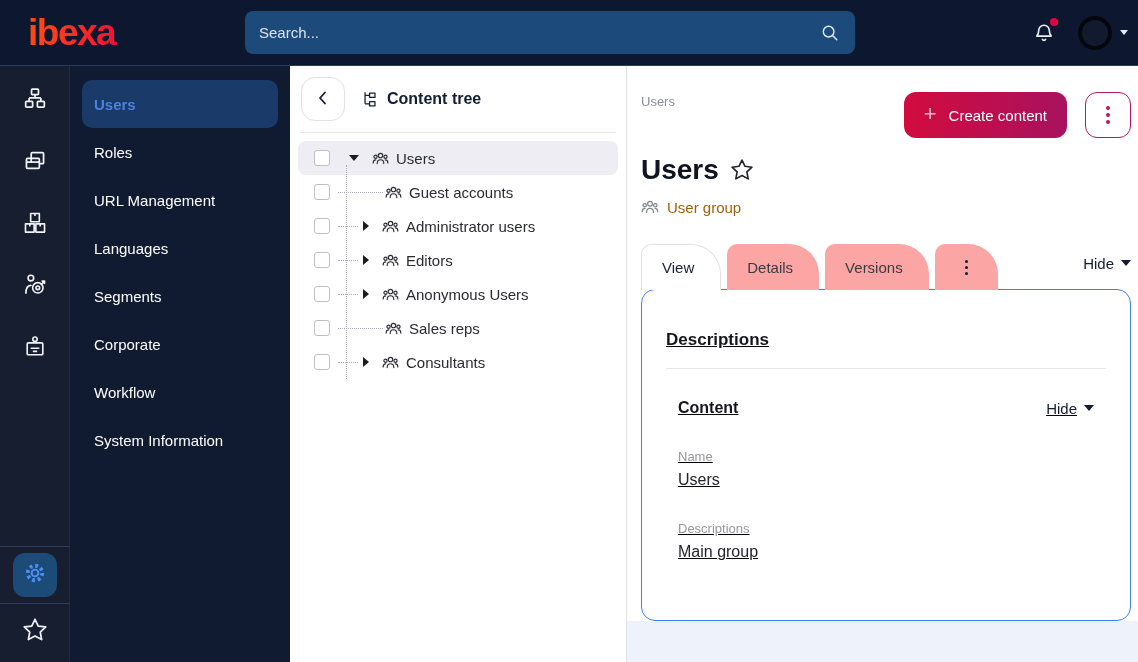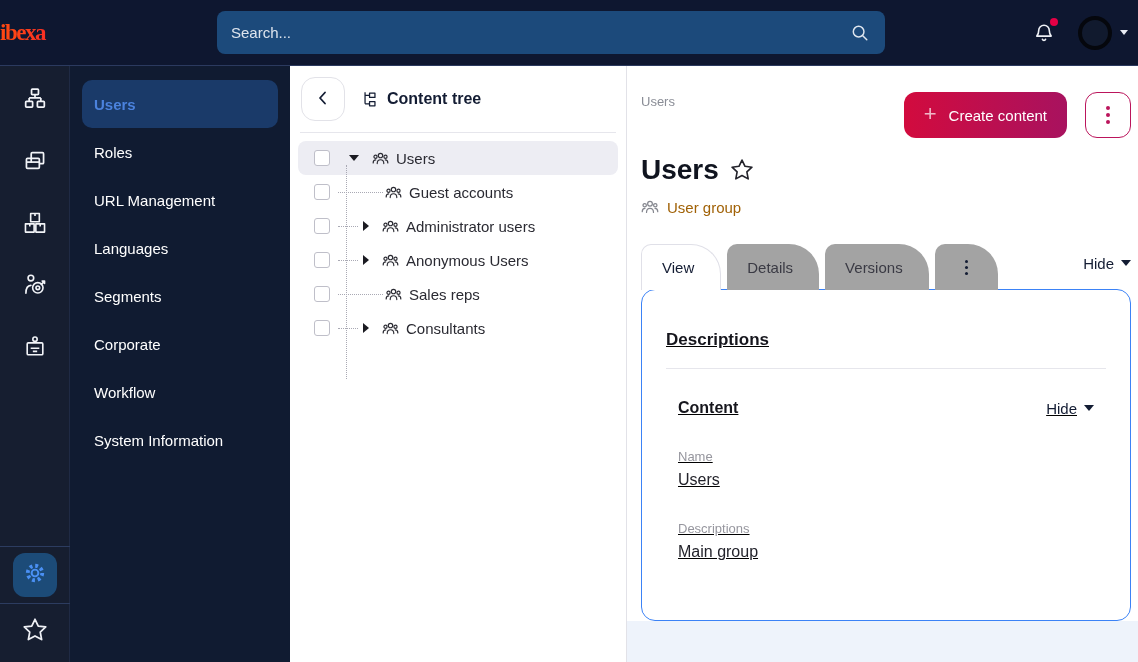--- a/index.html
+++ b/index.html
@@ -2,25 +2,25 @@
 <html><head>
 <meta charset="utf-8">
 <style>
   * { margin:0; padding:0; box-sizing:border-box; }
   html,body { width:1138px; height:662px; overflow:hidden; background:#fff;
     font-family:"Liberation Sans", sans-serif; }
 
   
   .topbar { height:66px; background:#0e1730; display:flex; align-items:center;
     border-bottom:1px solid #2b3a5f; position:relative; }
-  .logo { width:217px; font-family:Liberation Serif, serif;
-    font-size:23px; font-weight:800; letter-spacing:-1.5px; line-height:1;
+  .logo { margin-left:28px; width:217px; font-family:Liberation Sans, sans-serif;
+    font-size:37px; font-weight:800; letter-spacing:-1.5px; line-height:1;
     background:linear-gradient(90deg,#ff4713 5%,#ed0c3e 45%,#e0147c 95%);
     -webkit-background-clip:text; background-clip:text; color:transparent; }
-  .search-wrap { width:668px; height:43px; background:#1c4a7b; border-radius:8px;
+  .search-wrap { width:610px; height:43px; background:#1c4a7b; border-radius:8px;
     display:flex; align-items:center; padding:0 14px; }
   .search-input { flex:1; background:transparent; border:none; outline:none;
     color:#fff; font-size:15px; font-family:"Liberation Sans", sans-serif; }
   .search-input::placeholder { color:#e8edf4; opacity:.95; }
   .search-icon { color:#dfe6ef; display:flex; }
   .topbar-right { margin-left:auto; display:flex; align-items:center; padding-right:10px; }
   .bell-wrap { position:relative; color:#eef1f6; display:flex; margin-right:22px; cursor:pointer; }
   .bell-dot { position:absolute; top:-3px; right:-2px; width:8px; height:8px;
     border-radius:50%; background:#e40045; }
   .avatar { width:34px; height:34px; border-radius:50%; background:#111a2e;
@@ -103,21 +103,21 @@
   .title-row { display:flex; align-items:center; gap:10px; margin-top:16px; }
   .page-title { font-size:28px; font-weight:700; color:#10141f; }
   .title-star { color:#23232b; display:flex; cursor:pointer; }
   .type-row { display:flex; align-items:center; gap:8px; margin-top:12px;
     color:#a16207; font-size:15px; }
   .type-row .tree-ico { color:#85878f; }
 
   
   .tabs-row { display:flex; align-items:flex-end; margin-top:28px; position:relative; z-index:2; }
   .tab { height:46px; padding:0 26px 0 20px; display:flex; align-items:center;
-    font-size:15px; color:#3a3a44; background:#a3a3a3; border-radius:10px 30px 0 0;
+    font-size:15px; color:#3a3a44; background:#fca5a5; border-radius:10px 30px 0 0;
     margin-right:6px; cursor:pointer; }
   .tab.active { background:#fff; border:1px solid #e0e0e8; border-bottom:none;
     color:#131c33; }
   .tab.kebab-tab { padding:0 30px; color:#131c33; }
   .hide-ctl { margin-left:auto; display:flex; align-items:center; gap:7px;
     color:#131c33; font-size:15px; cursor:pointer; align-self:center; margin-bottom:8px; }
   .tri-hide { width:0; height:0; border:5px solid transparent; border-top:6px solid #131c33; margin-top:5px; }
 
   
   .card { border:1px solid #3b82f6; border-radius:14px; margin-top:-1px;
@@ -370,20 +370,33 @@
             <span class="tri-right"></span>
           </span>
         <span class="tree-ico">
             <svg width="17" height="17">
               <use href="#sym-group"></use>
             </svg>
           </span>
         <span class="tree-label">Administrator users</span>
       </div>
 
+      <div class="tree-row branch">
+        <span class="checkbox"></span>
+        <span class="stub short"></span>
+        <span class="tcaret">
+            <span class="tri-right"></span>
+          </span>
+        <span class="tree-ico">
+            <svg width="17" height="17">
+              <use href="#sym-group"></use>
+            </svg>
+          </span>
+        <span class="tree-label">Editors</span>
+      </div>
 
       <div class="tree-row branch">
         <span class="checkbox"></span>
         <span class="stub short"></span>
         <span class="tcaret">
             <span class="tri-right"></span>
           </span>
         <span class="tree-ico">
             <svg width="17" height="17">
               <use href="#sym-group"></use>

